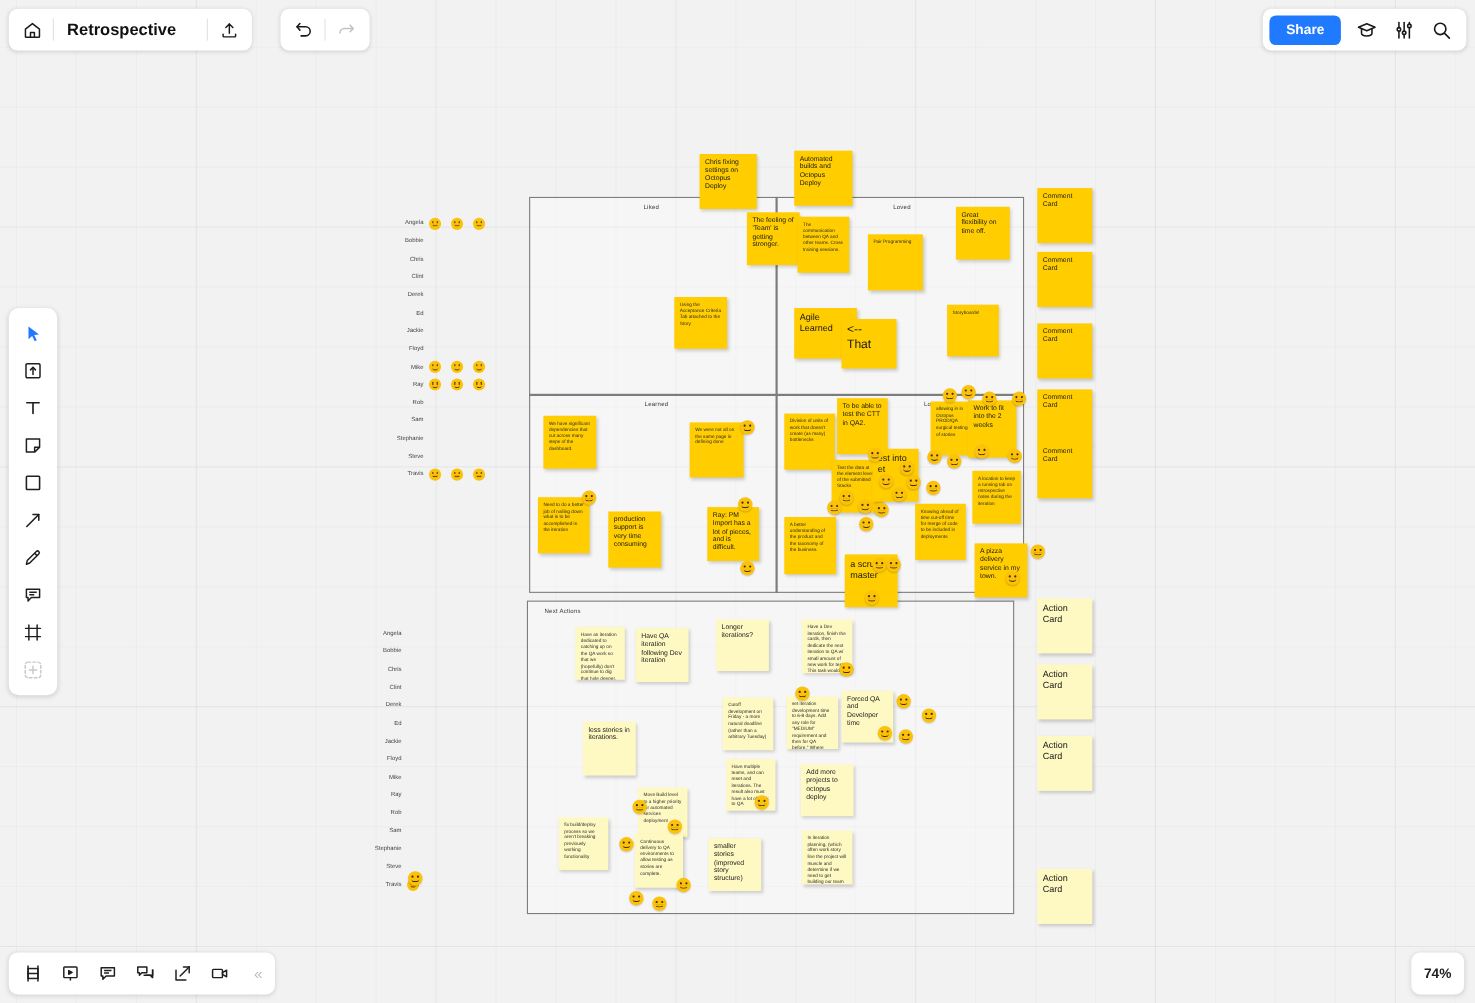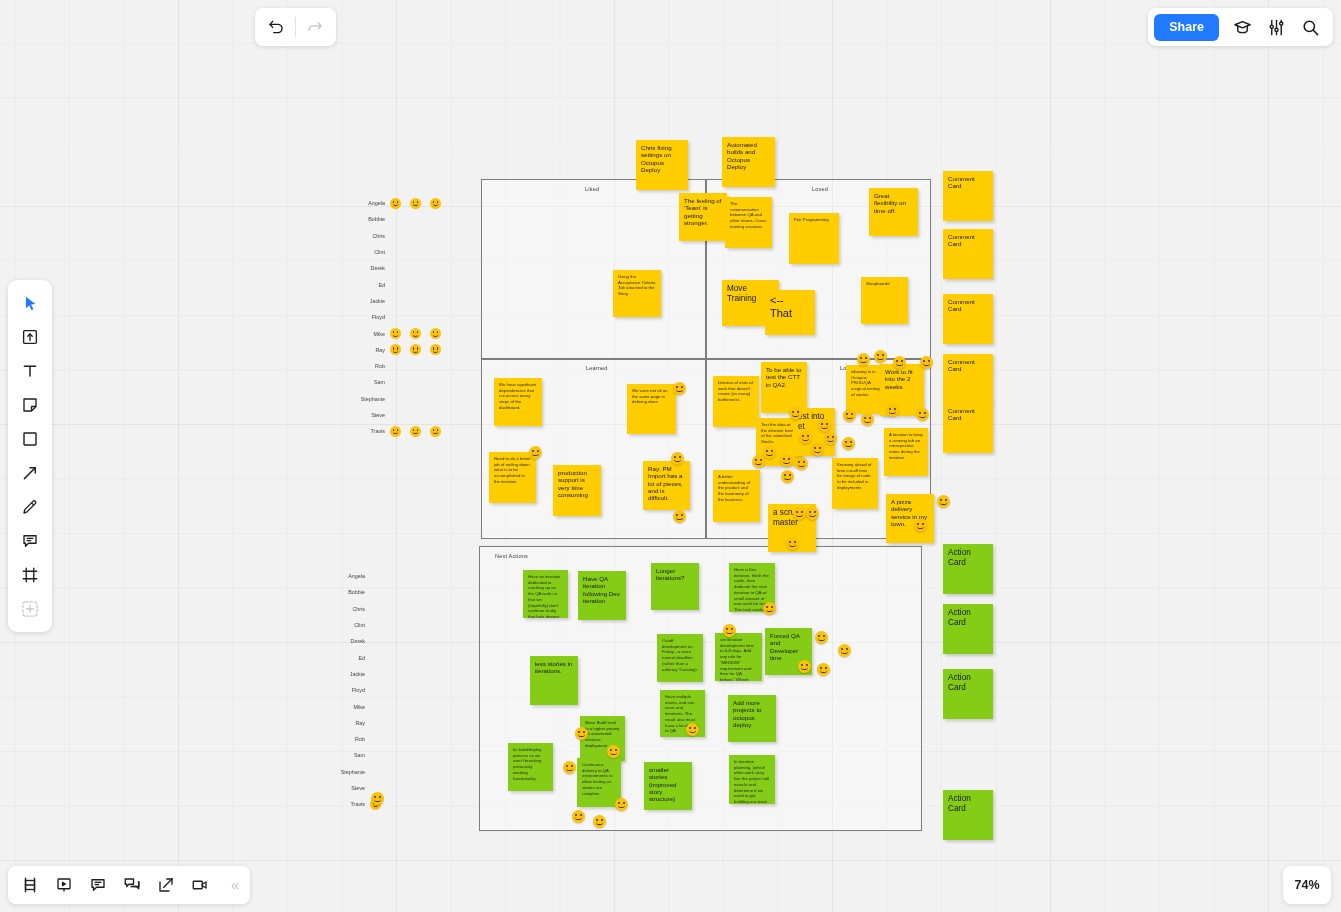--- a/index.html
+++ b/index.html
@@ -115,21 +115,21 @@
     position: absolute; left: 2.6px; bottom: 2.4px; width: 5.8px; height: 2.6px;
     border-bottom: 1.3px solid #4a3a00; border-radius: 0 0 5px 5px;
   }
 
   .note {
     position: absolute; background: #ffcd00; color: #181818;
     box-shadow: 1.5px 2px 3px rgba(0,0,0,0.18);
     padding: 4px 5px; overflow: hidden; cursor: pointer;
     line-height: 1.18; word-wrap: break-word;
   }
-  .note.blue { background: #84cc16; }
+  .note.blue { background: #fef9c3; }
   .note.tiny { font-size: 4.3px; line-height: 1.33; color: #2a2a2a; }
   .note.sm   { font-size: 6.2px; }
   .note.md   { font-size: 8.2px; }
   .note.lg   { font-size: 11px; }
 
   .stamp {
     position: absolute; width: 13px; height: 13px; border-radius: 50%;
     background: #fcc10a; box-shadow: 0 1px 1.5px rgba(0,0,0,0.18);
     cursor: pointer;
   }
@@ -301,21 +301,21 @@
       </div>
 
     <div id="notes-layer">
         <div class="note sm" style="left: 636px; top: 140px; width: 52px; height: 50px; white-space: pre-line;">Chris fixing settings on Octopus Deploy</div>
         <div class="note sm" style="left: 722px; top: 137px; width: 53px; height: 50px; white-space: pre-line;">Automated builds and Octopus Deploy</div>
         <div class="note sm" style="left: 679px; top: 193px; width: 48px; height: 48px; white-space: pre-line;">The feeling of 'Team' is getting stronger.</div>
         <div class="note tiny" style="left: 725px; top: 197px; width: 47px; height: 51px; white-space: pre-line;">The communication between QA and other teams.  Cross training sessions.</div>
         <div class="note tiny" style="left: 789px; top: 213px; width: 50px; height: 51px; white-space: pre-line;">Pair Programming</div>
         <div class="note sm" style="left: 869px; top: 188px; width: 49px; height: 48px; white-space: pre-line;">Great flexibility on time off.</div>
         <div class="note tiny" style="left: 613px; top: 270px; width: 48px; height: 47px; white-space: pre-line;">Using the Acceptance Criteria Tab attached to the Story</div>
-        <div class="note md" style="left: 722px; top: 280px; width: 57px; height: 46px; white-space: pre-line;">Move Training</div>
+        <div class="note md" style="left: 722px; top: 280px; width: 57px; height: 46px; white-space: pre-line;">Agile Learned</div>
         <div class="note lg" style="left: 765px; top: 290px; width: 50px; height: 45px; white-space: pre-line;">&lt;--
 That</div>
         <div class="note tiny" style="left: 861px; top: 277px; width: 47px; height: 47px; white-space: pre-line;">Storyboards!</div>
         <div class="note tiny" style="left: 494px; top: 378px; width: 48px; height: 48px; white-space: pre-line;">We have significant dependencies that cut across many steps of the dashboard.</div>
         <div class="note tiny" style="left: 627px; top: 384px; width: 49px; height: 50px; white-space: pre-line;">We were not all on the same page in defining done</div>
         <div class="note tiny" style="left: 489px; top: 452px; width: 47px; height: 51px; white-space: pre-line;">Need to do a better job of nailing down what is to be accomplished in the iteration</div>
         <div class="note sm" style="left: 553px; top: 465px; width: 48px; height: 51px; white-space: pre-line;">production support is very time consuming</div>
         <div class="note sm" style="left: 643px; top: 461px; width: 47px; height: 49px; white-space: pre-line;">Ray: PM Import has a lot of pieces, and is difficult.</div>
         <div class="note tiny" style="left: 713px; top: 376px; width: 46px; height: 51px; white-space: pre-line;">Division of units of work that doesn't create (as many) bottlenecks</div>
         <div class="note sm" style="left: 761px; top: 362px; width: 46px; height: 51px; white-space: pre-line;">To be able to test the CTT in QA2.</div>
@@ -478,20 +478,38 @@
           <i></i>
         </div>
         <div class="stamp" style="left: 371px; top: 792px;">
           <i></i>
         </div>
       </div>
   </div>
 
   <div class="topbar">
 
+    <div class="pill" id="pill-main">
+      <div class="tb-btn">
+        <svg width="17" height="17" viewBox="0 0 24 24" fill="none" stroke="currentColor" stroke-width="1.9" stroke-linecap="round" stroke-linejoin="round">
+          <path d="M3 10.5 12 3.5l9 7V20a1 1 0 0 1-1 1H4a1 1 0 0 1-1-1z"></path>
+            <path d="M9.5 21v-6h5v6"></path>
+        </svg>
+      </div>
+      <div class="tb-sep"></div>
+      <div class="doc-title">Retrospective</div>
+      <div class="tb-sep"></div>
+      <div class="tb-btn">
+        <svg width="17" height="17" viewBox="0 0 24 24" fill="none" stroke="currentColor" stroke-width="1.9" stroke-linecap="round" stroke-linejoin="round">
+          <path d="M12 16V4"></path>
+            <path d="M7.5 8.5 12 4l4.5 4.5"></path>
+            <path d="M4 17v2.5a1 1 0 0 0 1 1h14a1 1 0 0 0 1-1V17"></path>
+        </svg>
+      </div>
+    </div>
 
     <div class="pill" id="pill-undo">
       <div class="tb-btn">
         <svg width="18" height="18" viewBox="0 0 24 24" fill="none" stroke="currentColor" stroke-width="1.9" stroke-linecap="round" stroke-linejoin="round">
           <path d="M4 8.5h10.5A5.5 5.5 0 0 1 20 14v0a5.5 5.5 0 0 1-5.5 5.5H9"></path>
             <path d="M7.5 4.5 4 8.5l3.5 4"></path>
         </svg>
       </div>
       <div class="tb-sep"></div>
       <div class="tb-btn disabled">

